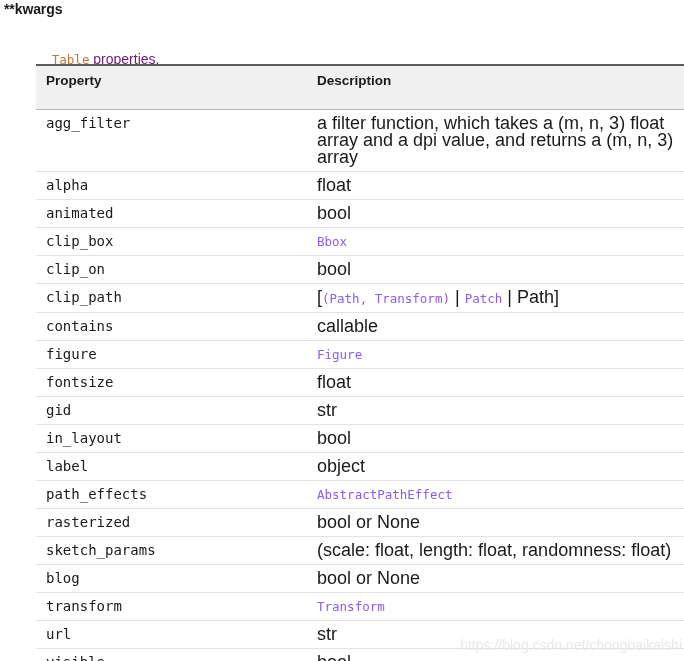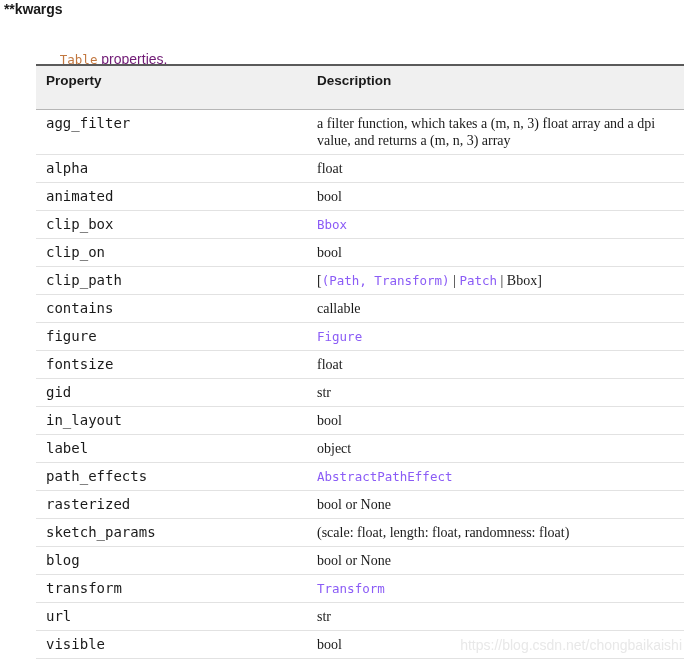--- a/index.html
+++ b/index.html
@@ -39,21 +39,20 @@
     font-size: 14px;
     color: #1a1a1a;
     white-space: pre;
     line-height: 16px;
   }
   .code {
     font-family: "DejaVu Sans Mono", monospace;
     font-size: 12.5px;
     color: #c2773f;
     white-space: pre;
-    margin-left: 8px;
   }
   .plain {
     font-family: "Liberation Sans", sans-serif;
     font-size: 14px;
     color: #701a75;
   }
 
   
   #props-table {
     position: absolute;
@@ -103,22 +102,22 @@
     font-family: "Liberation Sans", sans-serif;
     font-size: 14px;
     color: #1a1a1a;
   }
   td.desc-cell .seg-code {
     font-family: "DejaVu Sans Mono", monospace;
     font-size: 12.5px;
     color: #8b5cf6;
   }
   td.desc-cell .seg-text {
-    font-family: Liberation Serif, serif;
-    font-size: 14px;
+    font-family: Liberation Sans, sans-serif;
+    font-size: 18px;
     color: #1a1a1a;
   }
 
   
   #watermark {
     position: absolute;
     right: 2px;
     bottom: 8px;
     font-family: "Liberation Sans", sans-serif;
     font-size: 14px;
@@ -164,21 +163,21 @@
       <tr>
         <td class="prop-cell">clip_box</td>
         <td class="desc-cell"><span class="seg-code">Bbox</span></td>
       </tr>
       <tr>
         <td class="prop-cell">clip_on</td>
         <td class="desc-cell"><span class="seg-text">bool</span></td>
       </tr>
       <tr>
         <td class="prop-cell">clip_path</td>
-        <td class="desc-cell"><span class="seg-text">[</span><span class="seg-code">(Path, Transform)</span><span class="seg-text"> | </span><span class="seg-code">Patch</span><span class="seg-text"> | Bbox]</span></td>
+        <td class="desc-cell"><span class="seg-text">[</span><span class="seg-code">(Path, Transform)</span><span class="seg-text"> | </span><span class="seg-code">Patch</span><span class="seg-text"> | Path]</span></td>
       </tr>
       <tr>
         <td class="prop-cell">contains</td>
         <td class="desc-cell"><span class="seg-text">callable</span></td>
       </tr>
       <tr>
         <td class="prop-cell">figure</td>
         <td class="desc-cell"><span class="seg-code">Figure</span></td>
       </tr>
       <tr>

